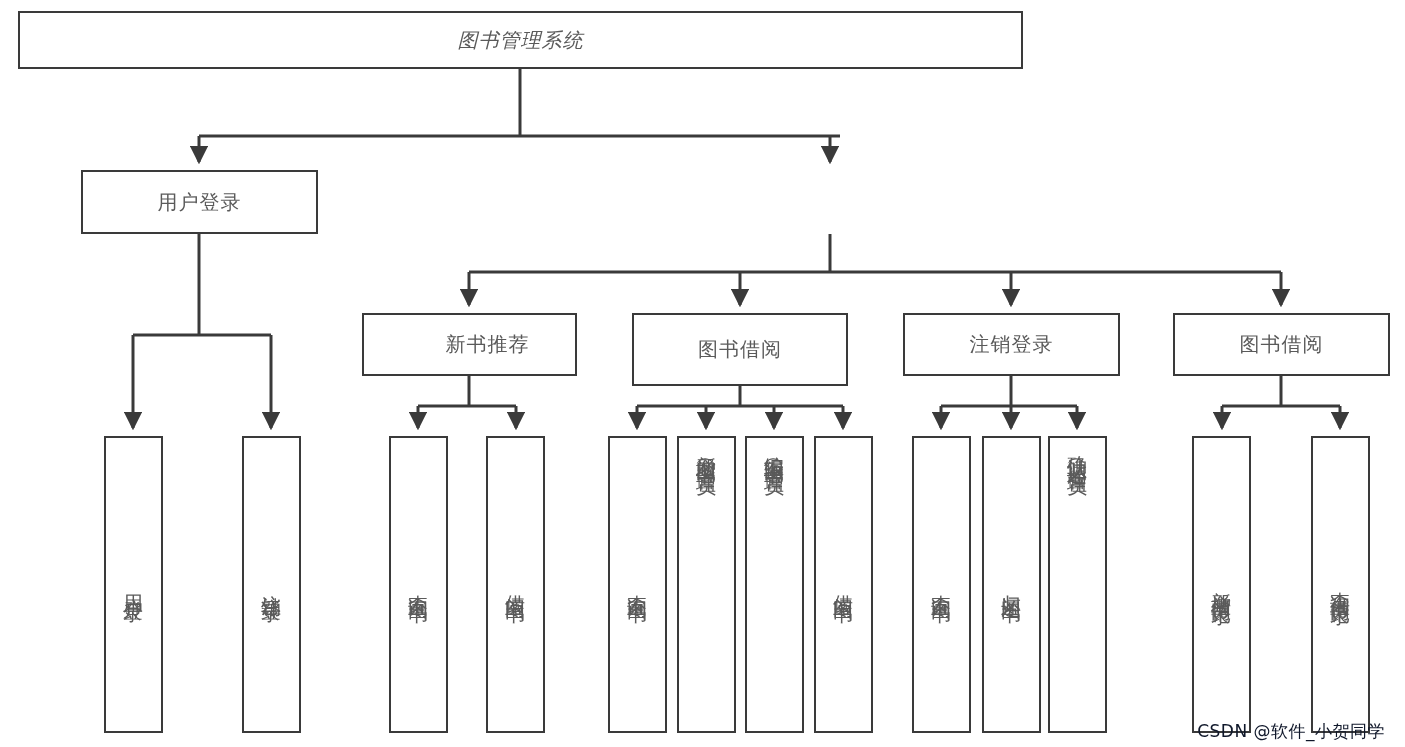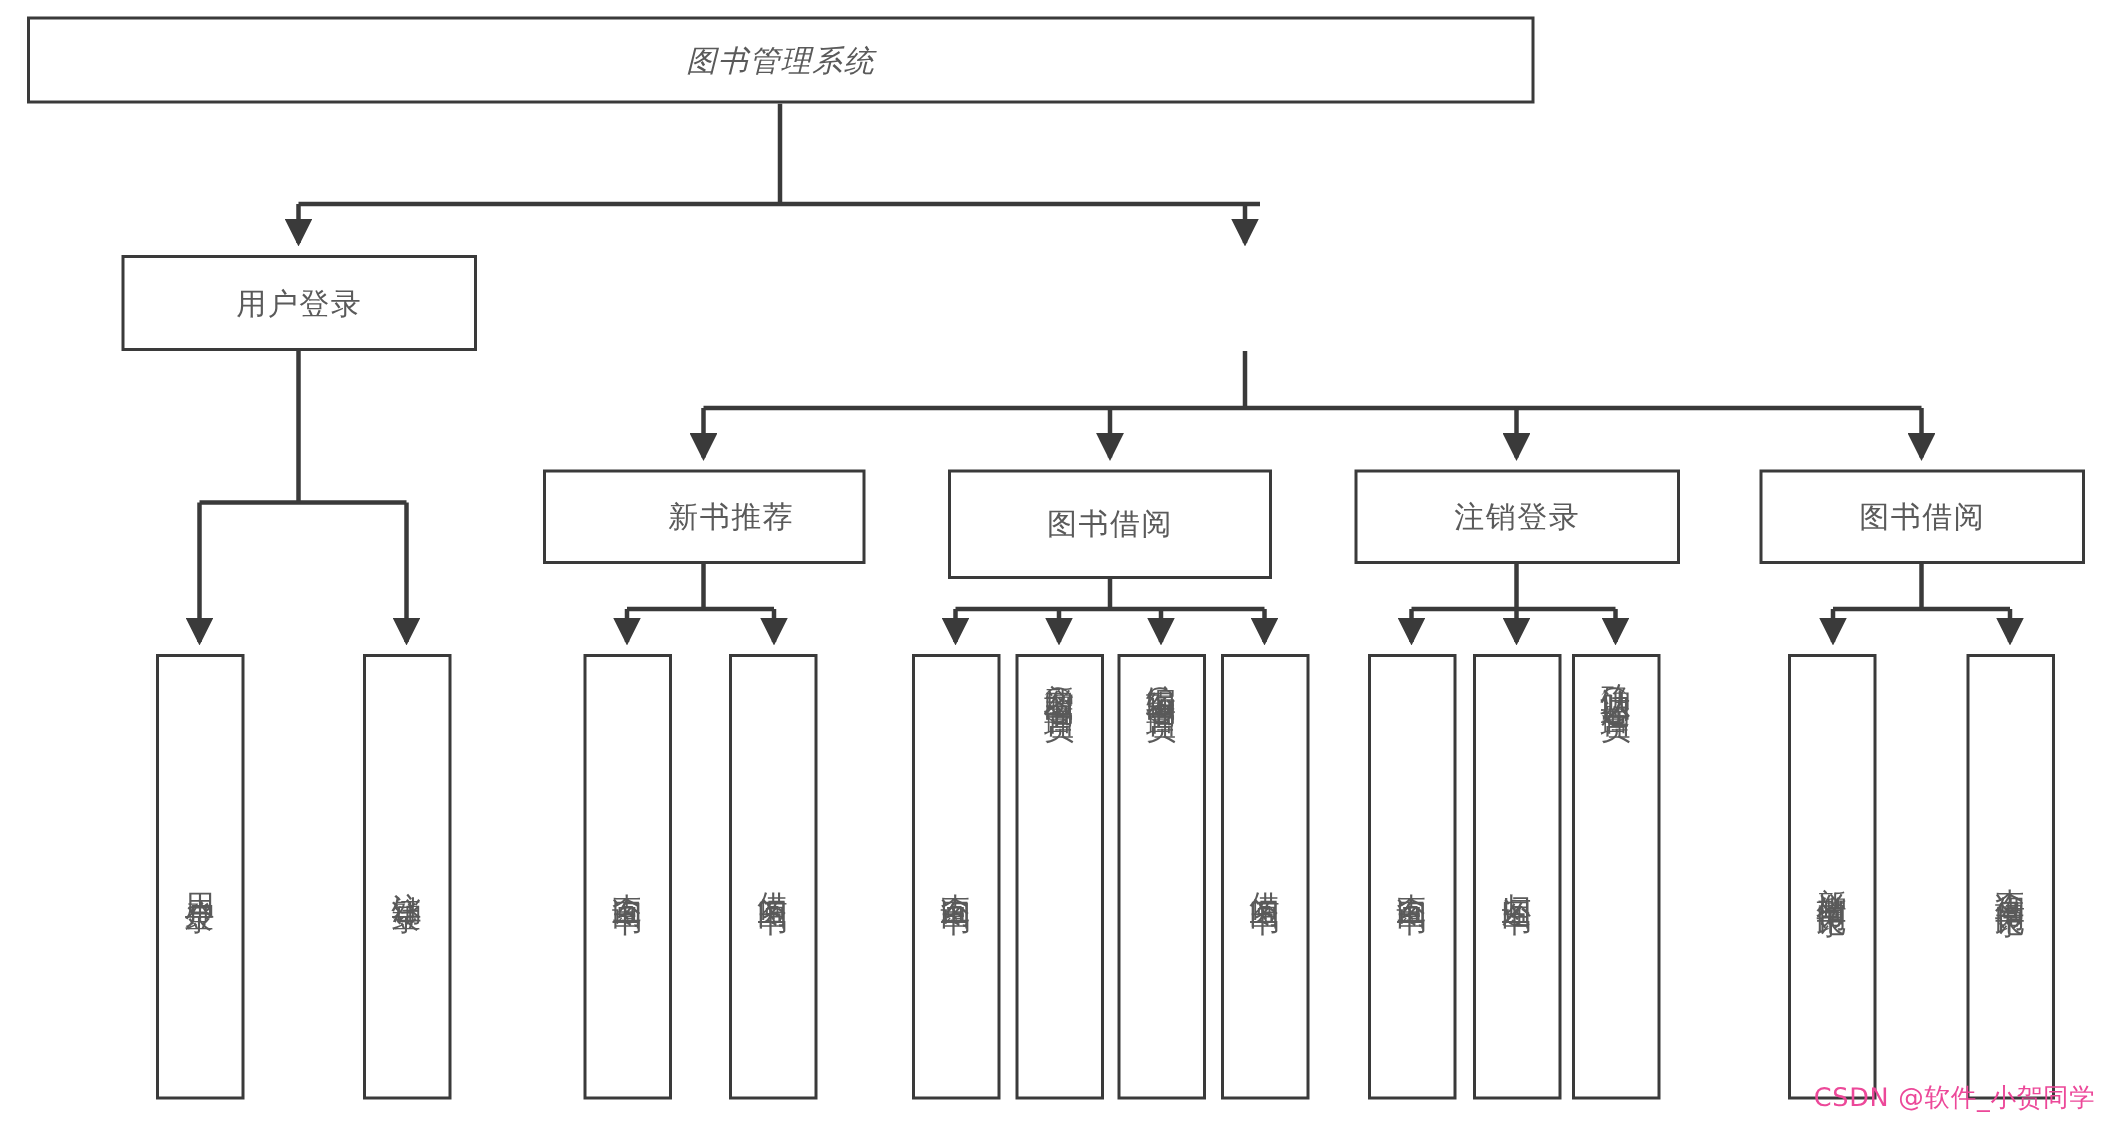--- a/index.html
+++ b/index.html
@@ -38,23 +38,23 @@
     text-orientation:upright;
     font-size:20px;
     letter-spacing:3px;
     line-height:1.0;
     white-space:nowrap;
   }
   .node.leaf.center .label{ margin-top:auto;margin-bottom:auto; }
   .node.leaf.top .label{ margin-top:2px; }
   #watermark{
     position:absolute;
-    right:8px;
+    right:20px;
     bottom:4px;
-    color:#ec4899;
+    color:#0f172a;
     font-size:17px;
     letter-spacing:0.5px;
     white-space:nowrap;
     pointer-events:none;
     text-align:center;
   }
 </style>
 </head>
 <body>
 

